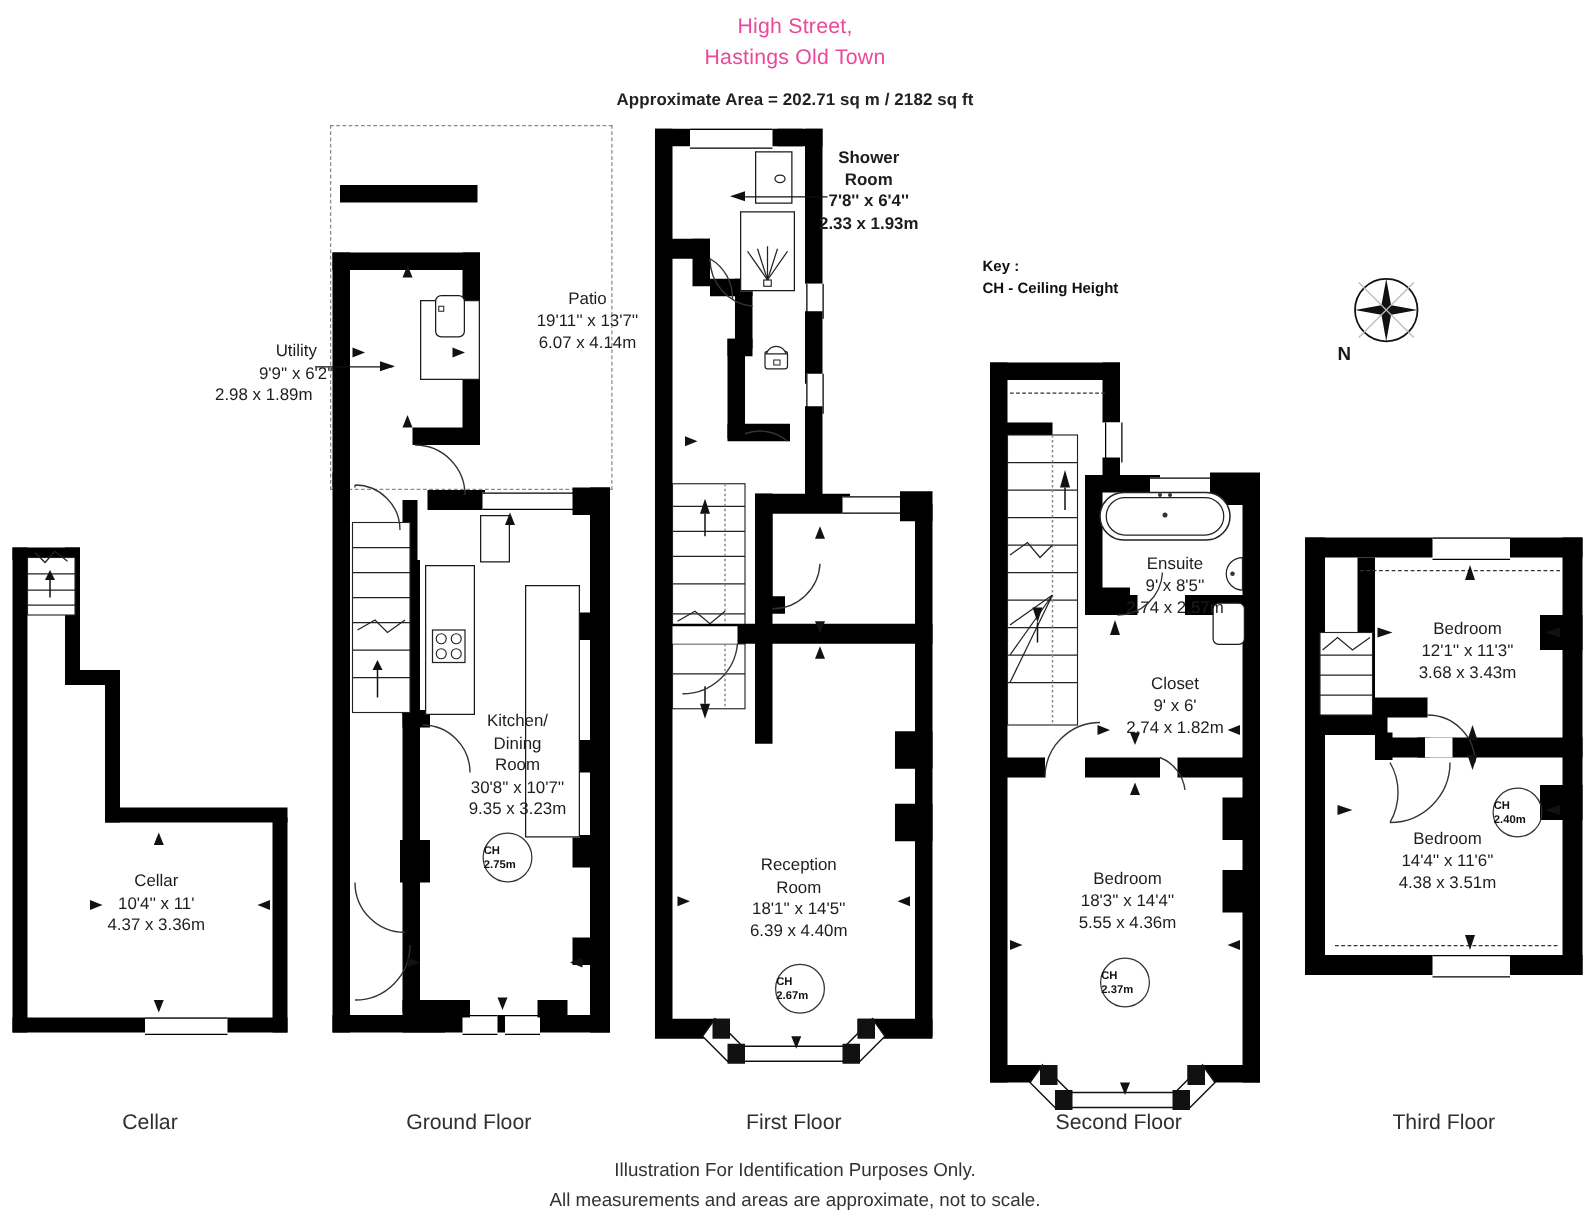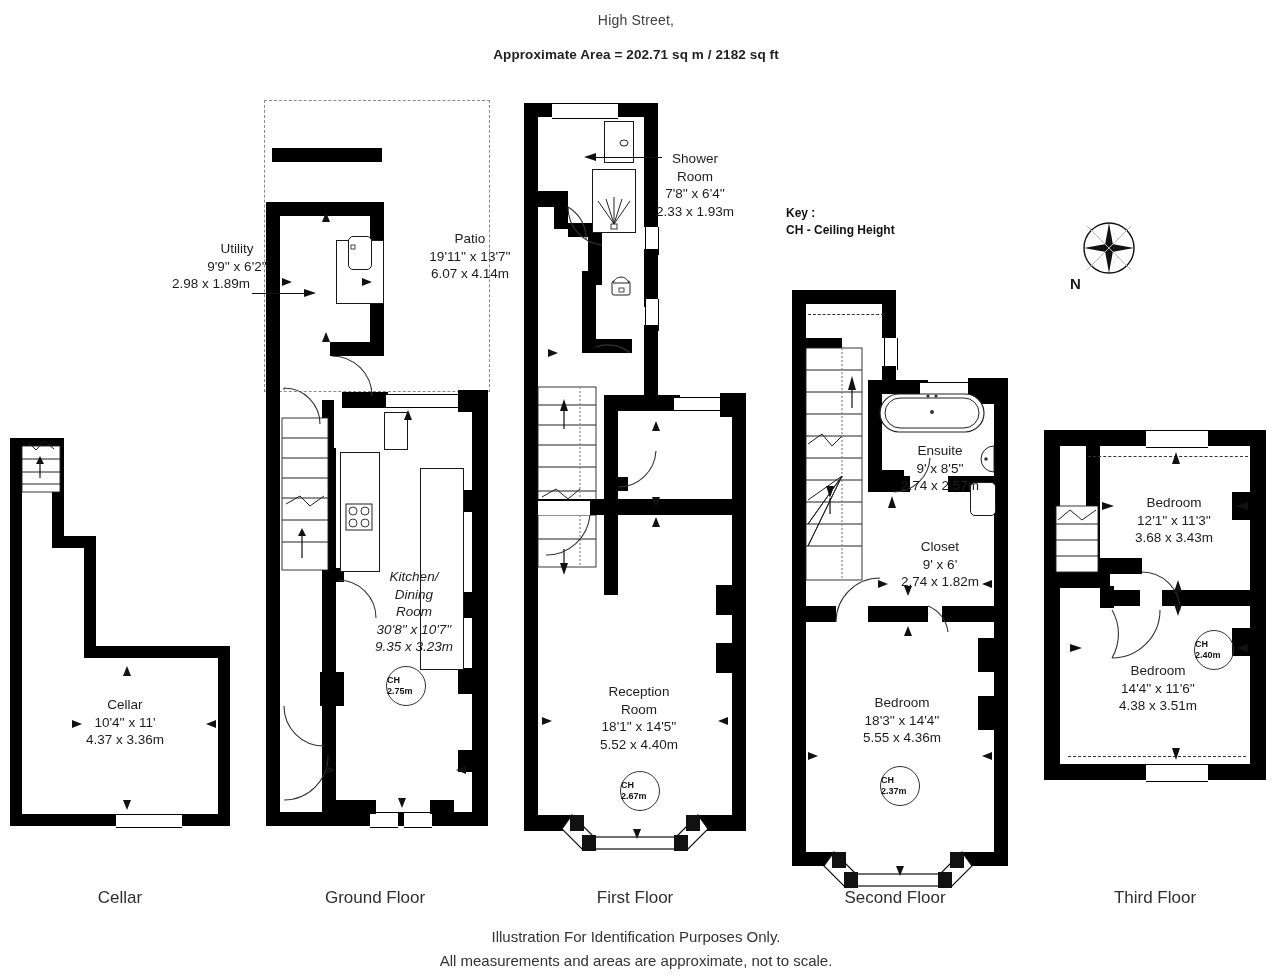--- a/index.html
+++ b/index.html
@@ -6,21 +6,21 @@
   body{
     width:1272px;height:976px;
     font-family:"Liberation Sans","DejaVu Sans",sans-serif;
     color:#1a1a1a;
     position:relative;
     overflow:hidden;
   }
 
   
   #header{position:absolute;left:0;top:0;width:1272px;text-align:center;}
-  #title{font-size:14px;line-height:25px;font-weight:400;color:#404040;padding-top:8px;letter-spacing:.2px;}
+  #title{font-size:17px;line-height:25px;font-weight:400;color:#ec4899;padding-top:8px;letter-spacing:.2px;}
   #subtitle{font-size:13.5px;font-weight:700;color:#222;margin-top:14px;letter-spacing:.1px;}
 
   
   #key{position:absolute;left:786px;top:205px;font-size:12px;font-weight:700;line-height:17px;color:#111;}
 
   
   #compass{position:absolute;left:1070px;top:218px;width:72px;height:80px;}
   #compass .nlabel{position:absolute;left:0px;top:57px;font-size:15px;font-weight:700;}
 
   
@@ -33,35 +33,36 @@
   .plan{position:absolute;}
   .w{position:absolute;background:#000;}      
   .white{position:absolute;background:#fff;}     
   .win{position:absolute;background:#fff;border-top:1.4px solid #000;border-bottom:1.4px solid #000;}
   .winv{position:absolute;background:#fff;border-left:1.4px solid #000;border-right:1.4px solid #000;}
   .out{position:absolute;border:1px dashed #8a8a8a;}
   .fix{position:absolute;border:1.2px solid #1a1a1a;background:#fff;}
   .fixr{position:absolute;border:1.2px solid #1a1a1a;background:#fff;border-radius:5px;}
   .dash{position:absolute;border-top:1.2px dashed #333;}
   .lbl{position:absolute;text-align:center;font-size:13.5px;line-height:17.5px;color:#1d1d1d;white-space:nowrap;}
-  .lbl.lft{text-align:left;}
+  .lbl.lft{text-align:left;margin-top:32px;}
   .ch{position:absolute;width:38px;height:38px;border:1.3px solid #333;border-radius:50%;
       display:flex;flex-direction:column;justify-content:center;
       font-size:9px;font-weight:700;line-height:11px;color:#111;}
   .lead{position:absolute;background:#111;height:1.1px;}
   svg{position:absolute;overflow:visible;}
   .stairline{stroke:#222;stroke-width:1;fill:none;}
   .doorarc{stroke:#333;stroke-width:1.1;fill:none;}
 </style>
 </head>
 <body>
 
 <div id="header">
   <div id="title">
     <div>High Street,</div>
+    <div>Hastings Old Town</div>
   </div>
   <div id="subtitle">Approximate Area =  202.71 sq m / 2182 sq ft</div>
 </div>
 
 <div id="key">
   <div>Key :</div>
   <div>CH - Ceiling Height</div>
 </div>
 
 <div id="compass">
@@ -207,21 +208,21 @@
     <polygon points="204,666 194,670 204,674" fill="#111"></polygon>
     <polygon points="140,708 144,698 136,698" fill="#111"></polygon>
   </svg>
 
   <div class="lbl" style="left:128px;top:130px;width:160px;">
     <div>Patio</div>
     <div>19'11'' x 13'7''</div>
     <div>6.07 x 4.14m</div>
   </div>
 
-  <div class="lbl" style="left:78px;top:468px;width:148px;font-style:italic;">
+  <div class="lbl" style="left:78px;top:468px;width:148px;">
     <div>Kitchen/</div>
     <div>Dining</div>
     <div>Room</div>
     <div>30'8'' x 10'7''</div>
     <div>9.35 x 3.23m</div>
   </div>
   <div class="ch" style="left:124px;top:566px;">
     <span>CH</span>
     <span>2.75m</span>
   </div>
@@ -336,29 +337,29 @@
     <polygon points="132,414 136,424 128,424" fill="#111"></polygon>
     <polygon points="18,614 28,618 18,622" fill="#111"></polygon>
     <polygon points="204,614 194,618 204,622" fill="#111"></polygon>
   </svg>
 
 
   <div class="lbl" style="left:40px;top:580px;width:150px;">
     <div>Reception</div>
     <div>Room</div>
     <div>18'1'' x 14'5''</div>
-    <div>5.52 x 4.40m</div>
+    <div>6.39 x 4.40m</div>
   </div>
   <div class="ch" style="left:96px;top:668px;">
     <span>CH</span>
     <span>2.67m</span>
   </div>
 </div>
 
-<div class="lbl" style="left:634px;top:150px;width:122px;">
+<div class="lbl" style="left:634px;top:117px;width:122px;font-weight:bold;">
   <div>Shower</div>
   <div>Room</div>
   <div>7'8'' x 6'4''</div>
   <div>2.33 x 1.93m</div>
 </div>
 <div class="lead" style="left:592px;top:157px;width:70px;"></div>
 <svg style="left:582px;top:151px;" width="18" height="14">
     <polygon points="14,2 2,6 14,10" fill="#111"></polygon>
   </svg>
 

